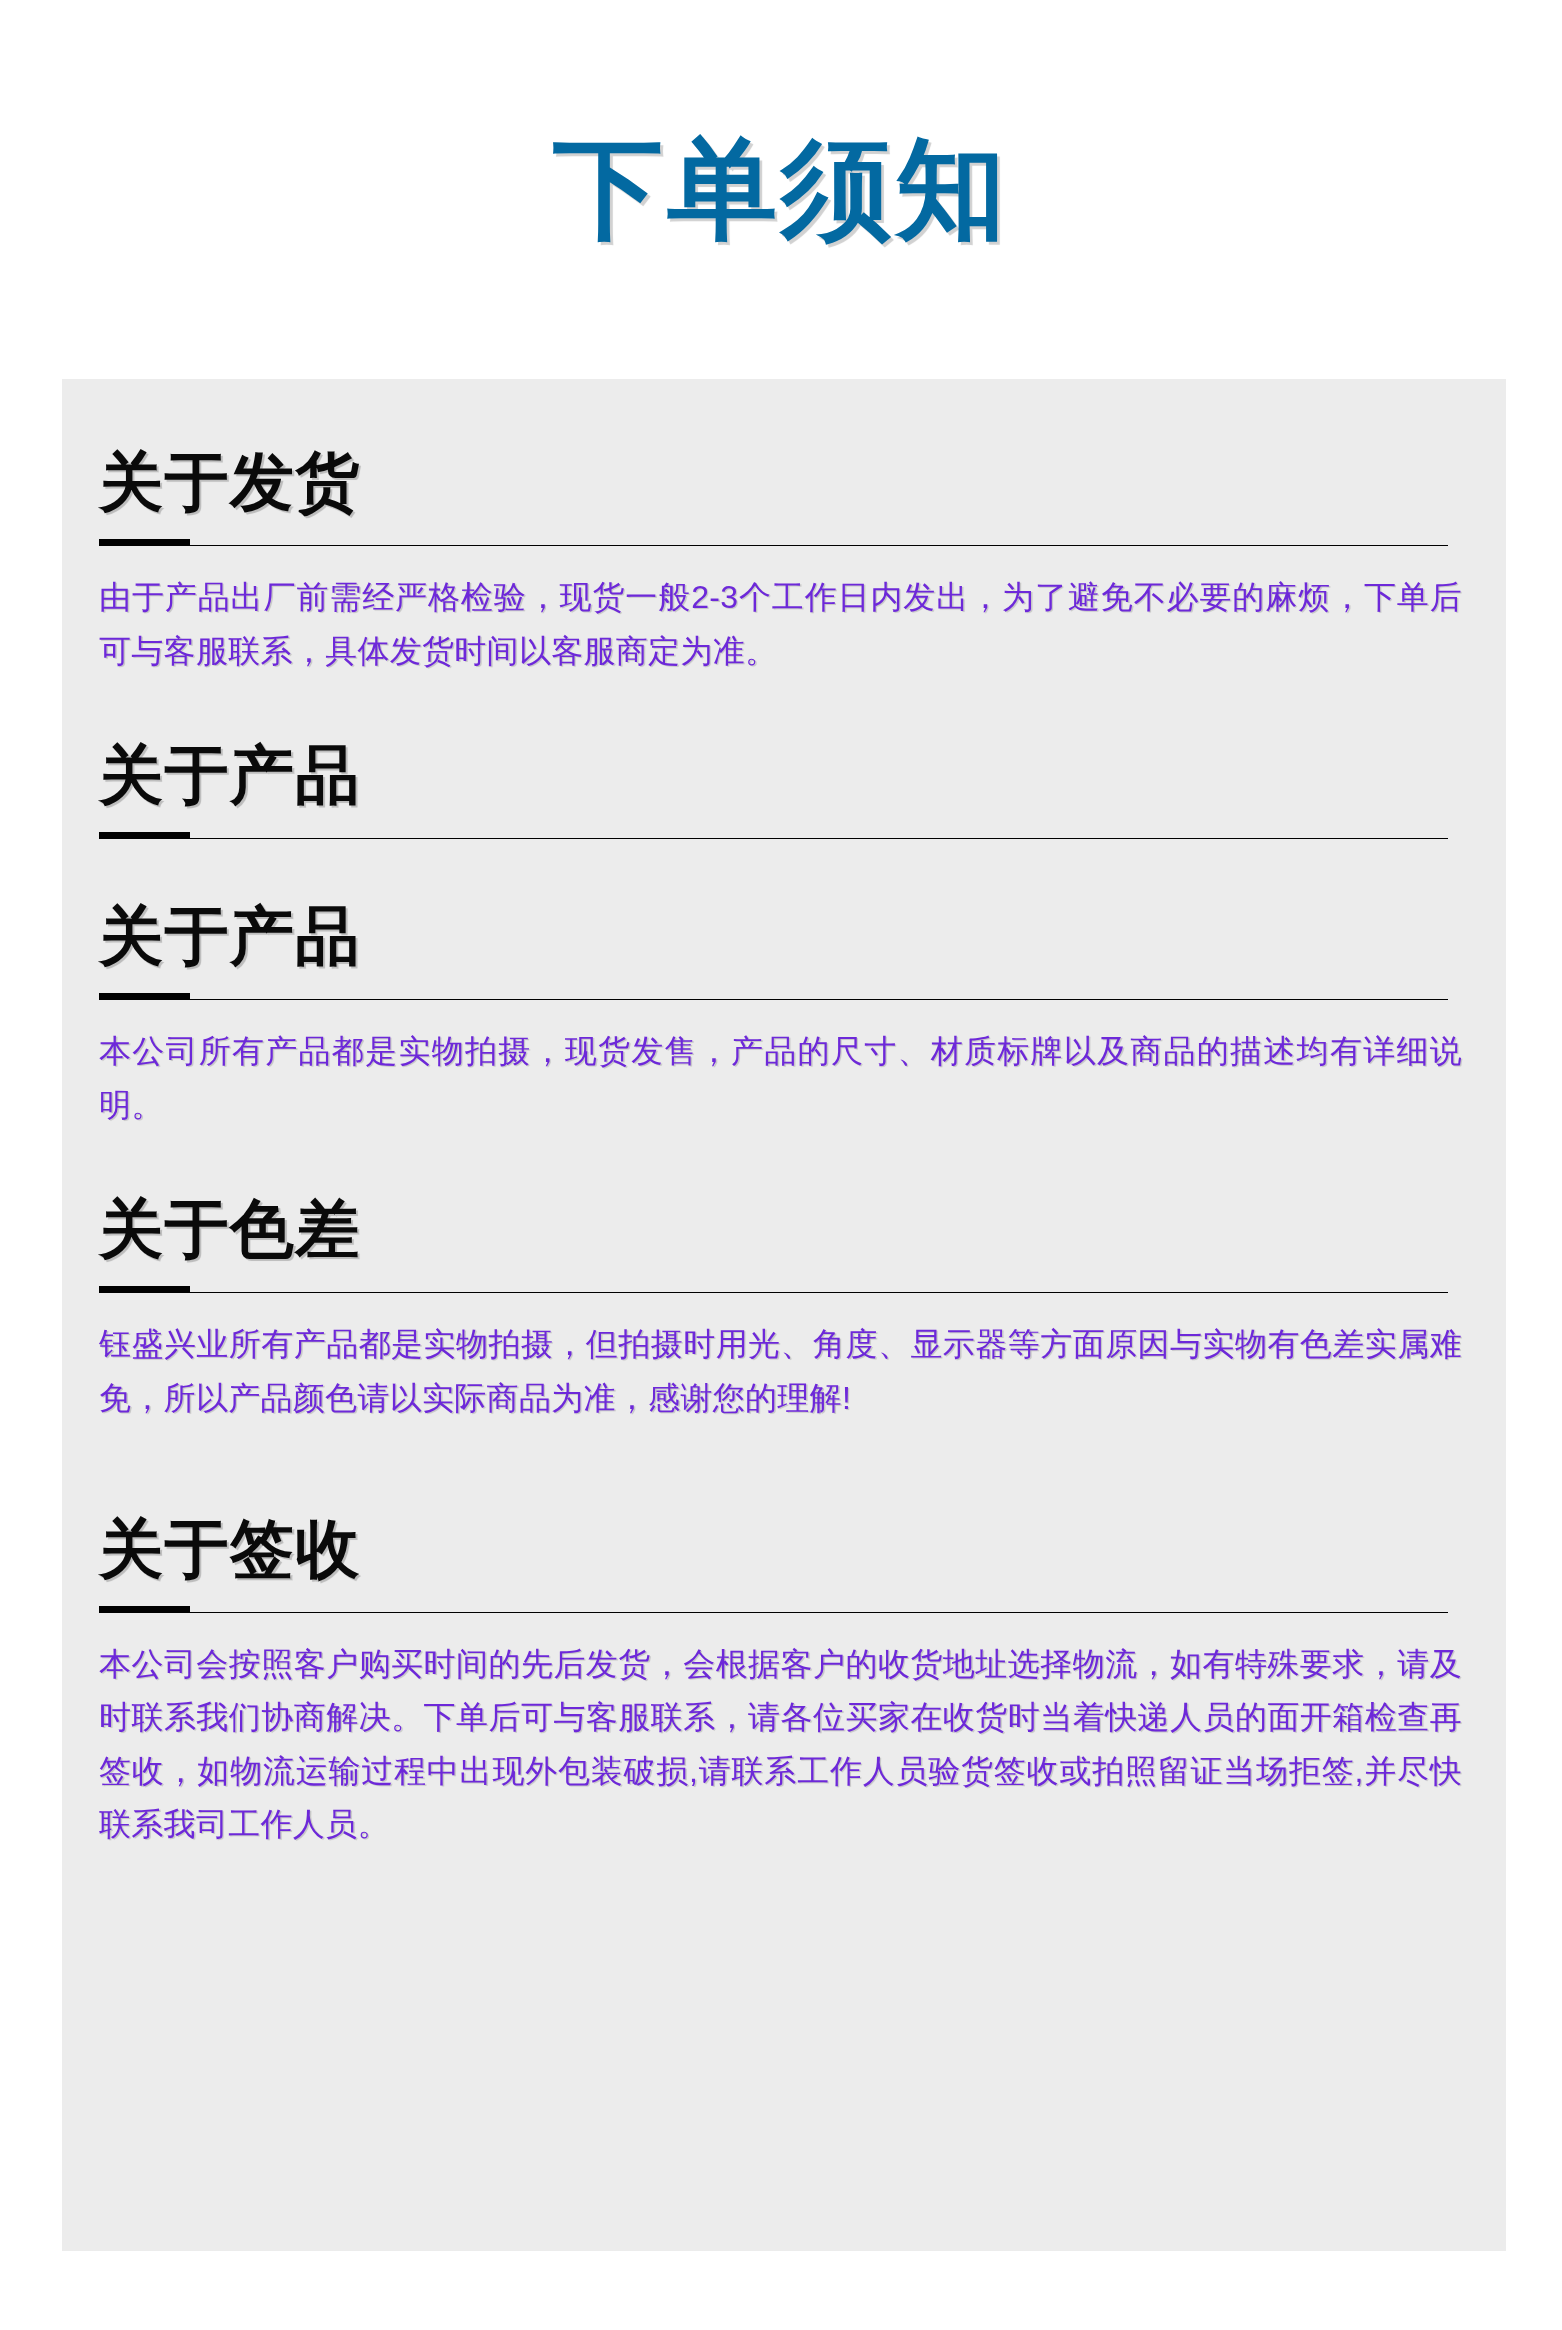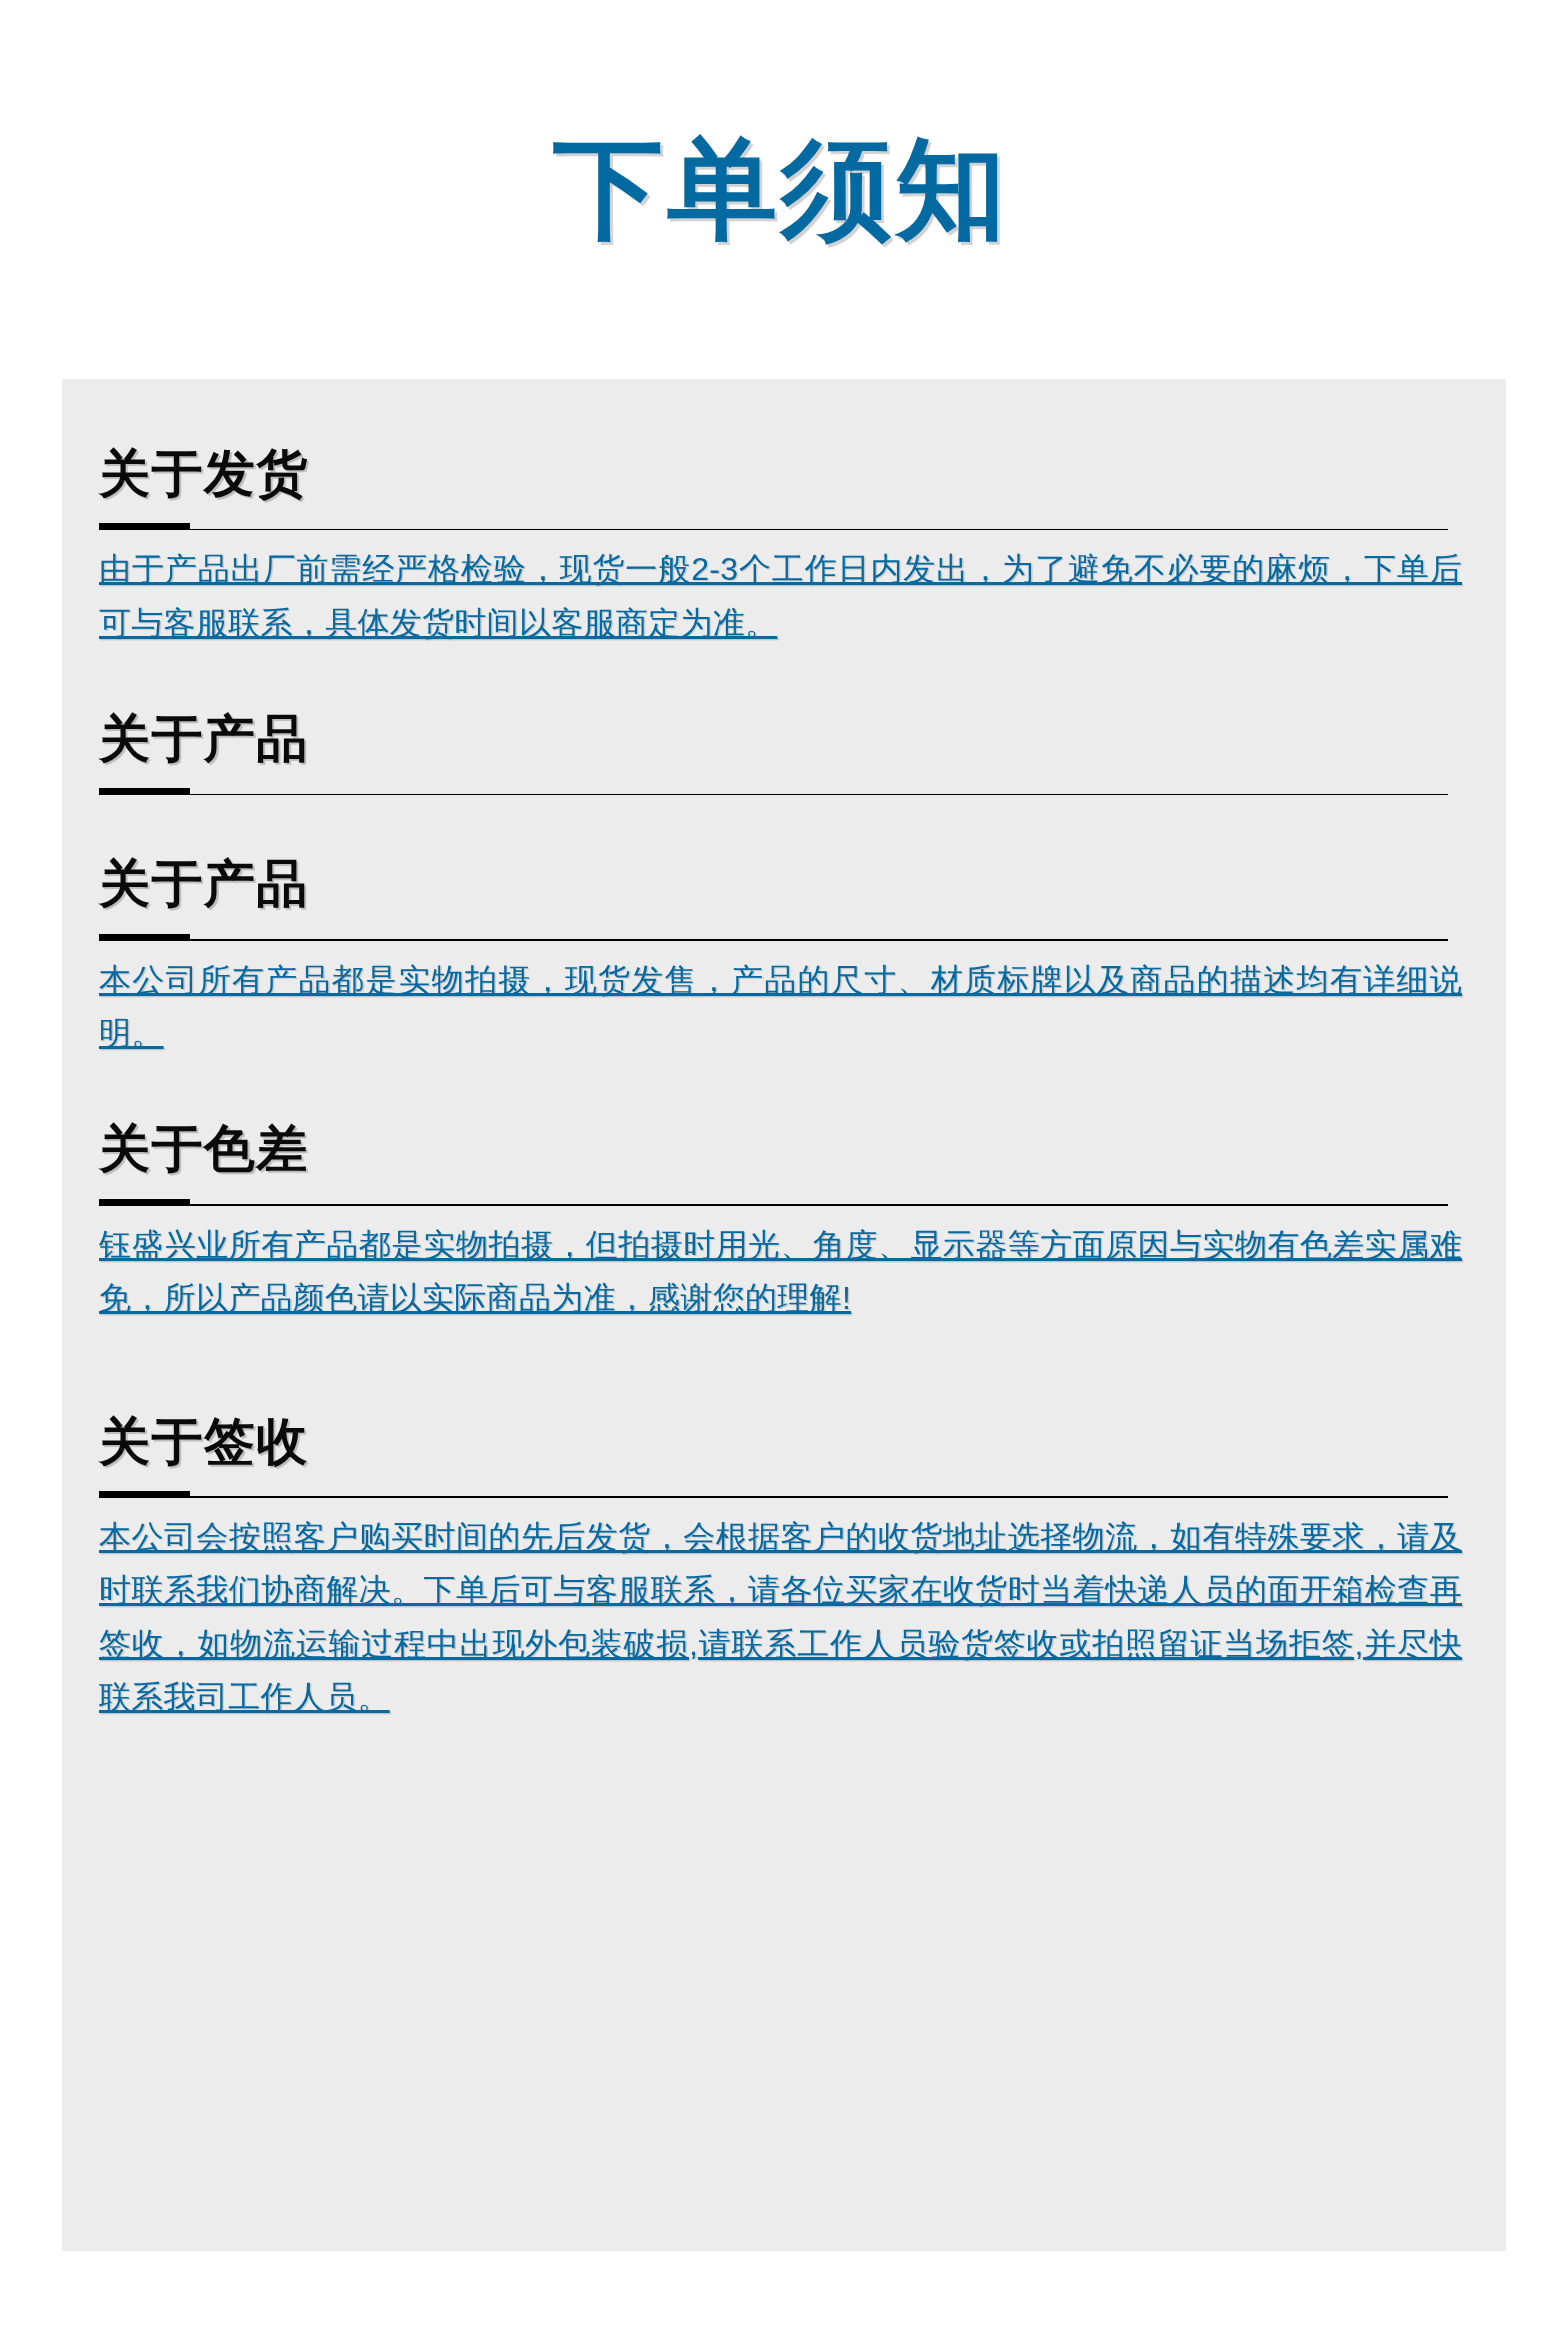--- a/index.html
+++ b/index.html
@@ -39,21 +39,21 @@
     padding: 64px 44px 0 37px;
     overflow: hidden;
   }
   .section {
     margin-bottom: 58px;
   }
   .section.extra-gap {
     margin-bottom: 85px;
   }
   .section-heading {
-    font-size: 51px;
+    font-size: 64px;
     font-weight: 800;
     color: #0a0a0a;
     line-height: 1.22;
     letter-spacing: 1.4px;
     text-shadow: 2.1px 2.1px 0.7px rgba(0,0,0,0.20);
   }
   .heading-underline {
     display: flex;
     align-items: flex-end;
     margin-top: 18px;
@@ -64,29 +64,28 @@
     height: 7px;
     background: #000000;
     flex: 0 0 auto;
   }
   .underline-line {
     flex: 1 1 auto;
     height: 1.4px;
     background: #000000;
   }
   .section-body {
-    margin-top: 13px;
+    margin-top: 25px;
     font-size: 32px;
     font-weight: 500;
-    color: #0369a1;
+    color: #6d28d9;
     line-height: 1.67;
     letter-spacing: 0.3px;
     text-shadow: 1.4px 1.4px 0.7px rgba(0,0,0,0.16);
     text-align: justify;
-    text-decoration: underline;
   }
 </style>
 </head>
 <body>
 
 <div class="page">
 
   <div class="page-title">下单须知</div>
 
   <div class="panel">

